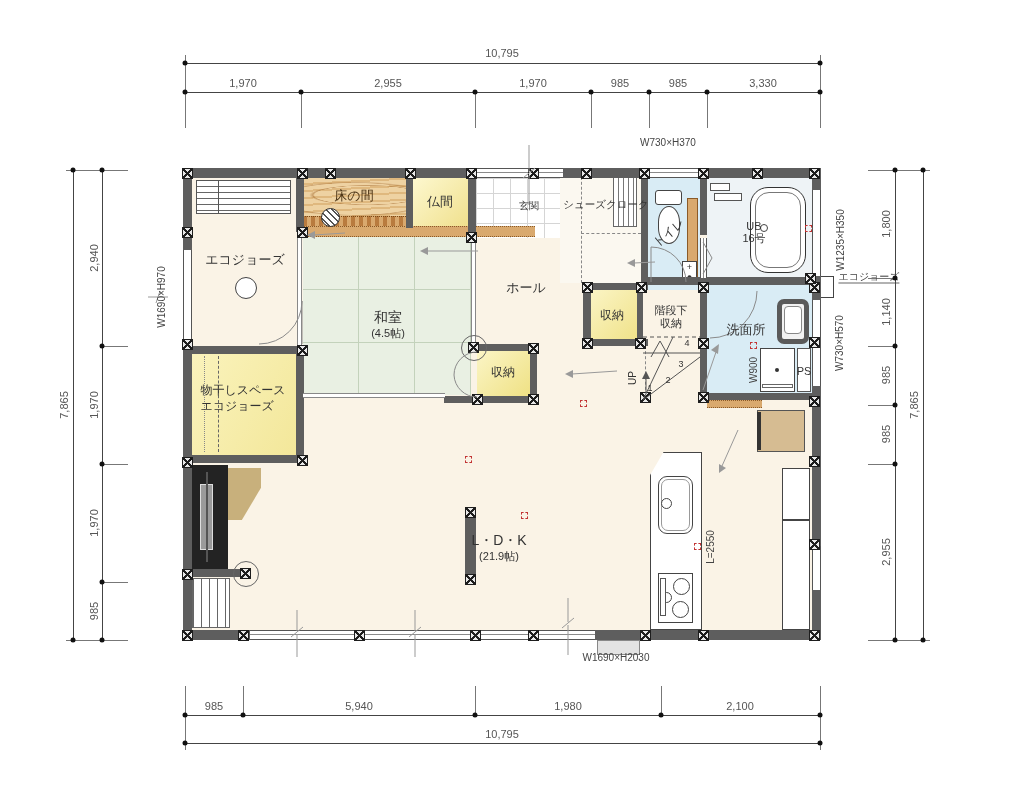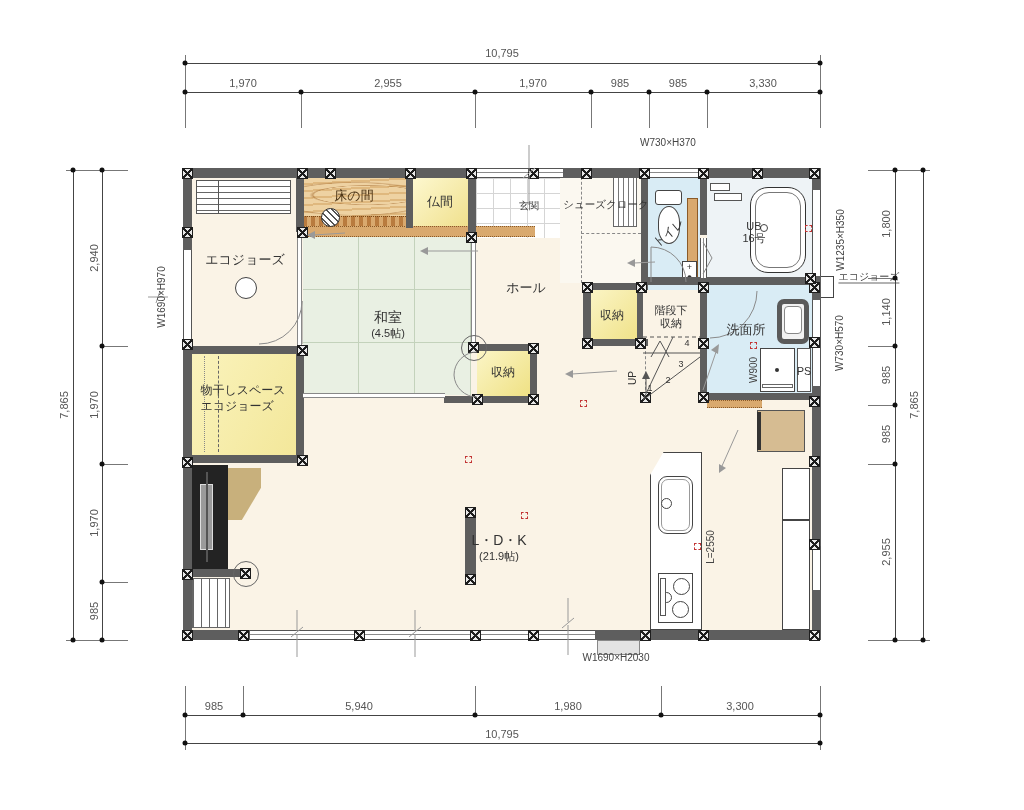--- a/index.html
+++ b/index.html
@@ -272,21 +272,21 @@
   <div class="lbl dimtxt" style="left:533px;top:83px;">1,970</div>
   <div class="lbl dimtxt" style="left:620px;top:83px;">985</div>
   <div class="lbl dimtxt" style="left:678px;top:83px;">985</div>
   <div class="lbl dimtxt" style="left:763px;top:83px;">3,330</div>
 
   <div class="dline" style="left:185px;top:715px;width:635px;height:1px;"></div>
   <div class="dline" style="left:185px;top:743px;width:635px;height:1px;"></div>
   <div class="lbl dimtxt" style="left:214px;top:706px;">985</div>
   <div class="lbl dimtxt" style="left:359px;top:706px;">5,940</div>
   <div class="lbl dimtxt" style="left:568px;top:706px;">1,980</div>
-  <div class="lbl dimtxt" style="left:740px;top:706px;">3,300</div>
+  <div class="lbl dimtxt" style="left:740px;top:706px;">2,100</div>
   <div class="lbl dimtxt" style="left:502px;top:734px;">10,795</div>
 
   <div class="dline" style="left:73px;top:170px;width:1px;height:470px;"></div>
   <div class="dline" style="left:102px;top:170px;width:1px;height:470px;"></div>
   <div class="vlbl dimtxt" style="left:64px;top:405px;">7,865</div>
   <div class="vlbl dimtxt" style="left:94px;top:258px;">2,940</div>
   <div class="vlbl dimtxt" style="left:94px;top:405px;">1,970</div>
   <div class="vlbl dimtxt" style="left:94px;top:523px;">1,970</div>
   <div class="vlbl dimtxt" style="left:94px;top:611px;">985</div>
 

